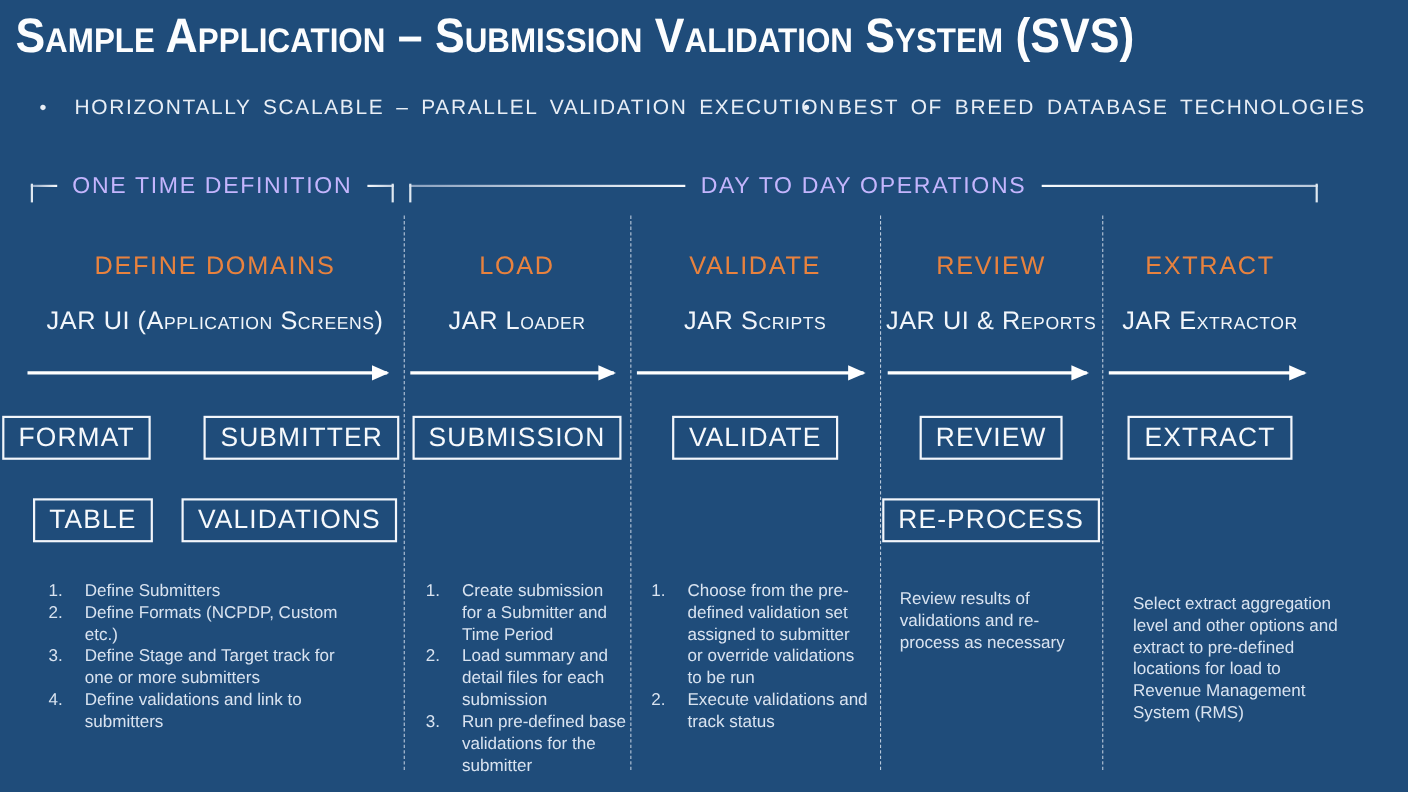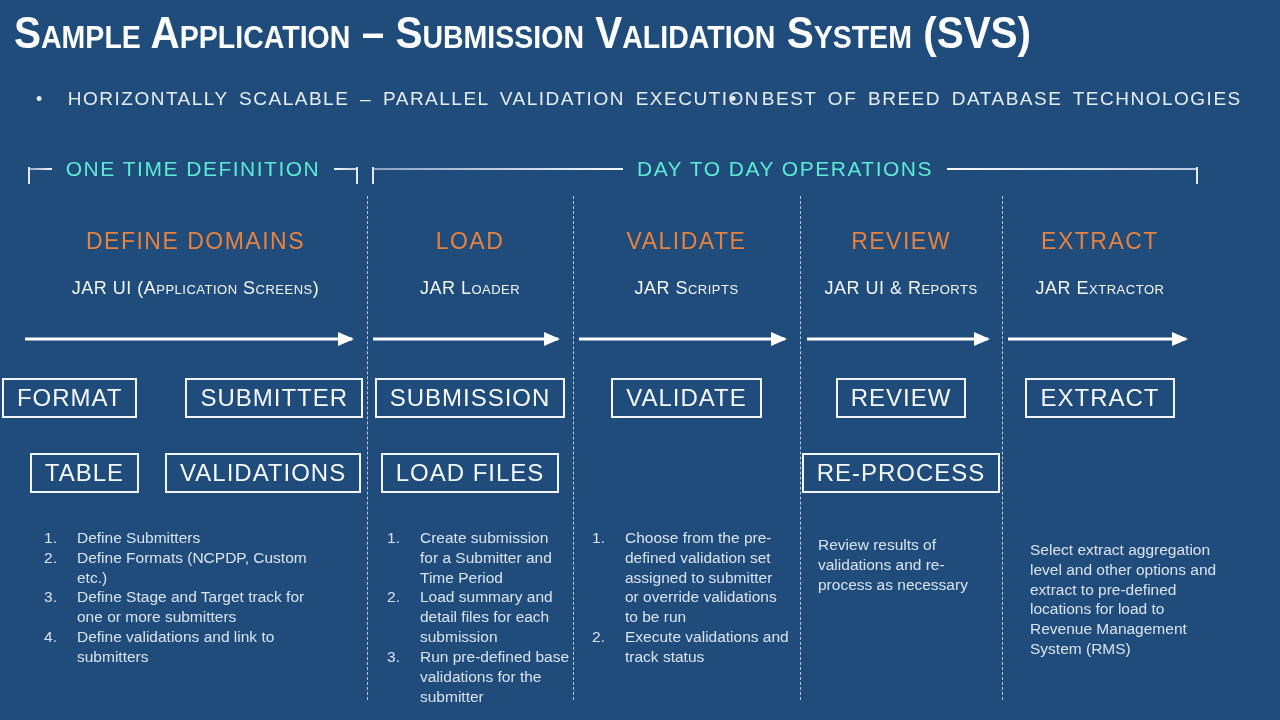--- a/index.html
+++ b/index.html
@@ -36,21 +36,21 @@
     position:absolute;top:154px;height:30px;
     display:flex;align-items:center;
   }
   .bk1{left:28px;width:330px;}
   .bk2{left:372px;width:826px;}
   .bline{flex:1;height:2px;}
   .bline.l{background:linear-gradient(90deg,#8BA2C0,#F6F9FC);}
   .bline.r{background:linear-gradient(90deg,#F6F9FC,#B9C8DB);}
   .blabel{
     padding:0 14px;font-size:21px;letter-spacing:1.5px;
-    color:#5eead4;white-space:nowrap;
+    color:#c4b5fd;white-space:nowrap;
   }
   .corner{position:absolute;top:13px;width:2px;height:17px;background:#DFE8F1;}
   .corner.cl{left:0;} .corner.cr{right:0;}
   
   .sep{
     position:absolute;top:196px;height:504px;width:0;
     border-left:1px dashed rgba(224,233,244,.8);
   }
   
   .arrows{position:absolute;left:0;top:326px;width:1280px;height:26px;}
@@ -61,21 +61,21 @@
   .c2{left:573px;width:227px;}
   .c3{left:800px;width:202px;}
   .c4{left:1002px;width:278px;}
   .col-header{
     position:absolute;top:8px;width:100%;
     text-align:center;font-size:23px;letter-spacing:1.5px;
     color:#E8823E;white-space:nowrap;box-sizing:border-box;
   }
   .jar{
     position:absolute;top:58px;width:100%;
-    text-align:center;font-size:18px;
+    text-align:center;font-size:23px;
     font-variant:small-caps;letter-spacing:.5px;
     color:#F2F6FB;white-space:nowrap;box-sizing:border-box;
   }
   .boxrow{
     position:absolute;width:100%;box-sizing:border-box;
     display:flex;justify-content:center;align-items:flex-start;
   }
   .boxrow.r1{top:158px;} .boxrow.r2{top:233px;}
   .c0 .boxrow.r1{padding-right:26px;gap:48px;}
   .c0 .boxrow.r2{gap:26px;}
@@ -163,23 +163,20 @@
       <li>Define Stage and Target track for one or more submitters</li>
       <li>Define validations and link to submitters</li>
     </ol>
   </div>
 
   <div class="col c1">
     <div class="col-header">LOAD</div>
     <div class="jar">JAR Loader</div>
     <div class="boxrow r1">
       <div class="pbox">SUBMISSION</div>
-    </div>
-    <div class="boxrow r2">
-      <div class="pbox">LOAD FILES</div>
     </div>
     <ol class="steps">
       <li>Create submission for a Submitter and Time Period</li>
       <li>Load summary and detail files for each submission</li>
       <li>Run pre-defined base validations for the submitter</li>
     </ol>
   </div>
 
   <div class="col c2">
     <div class="col-header">VALIDATE</div>

